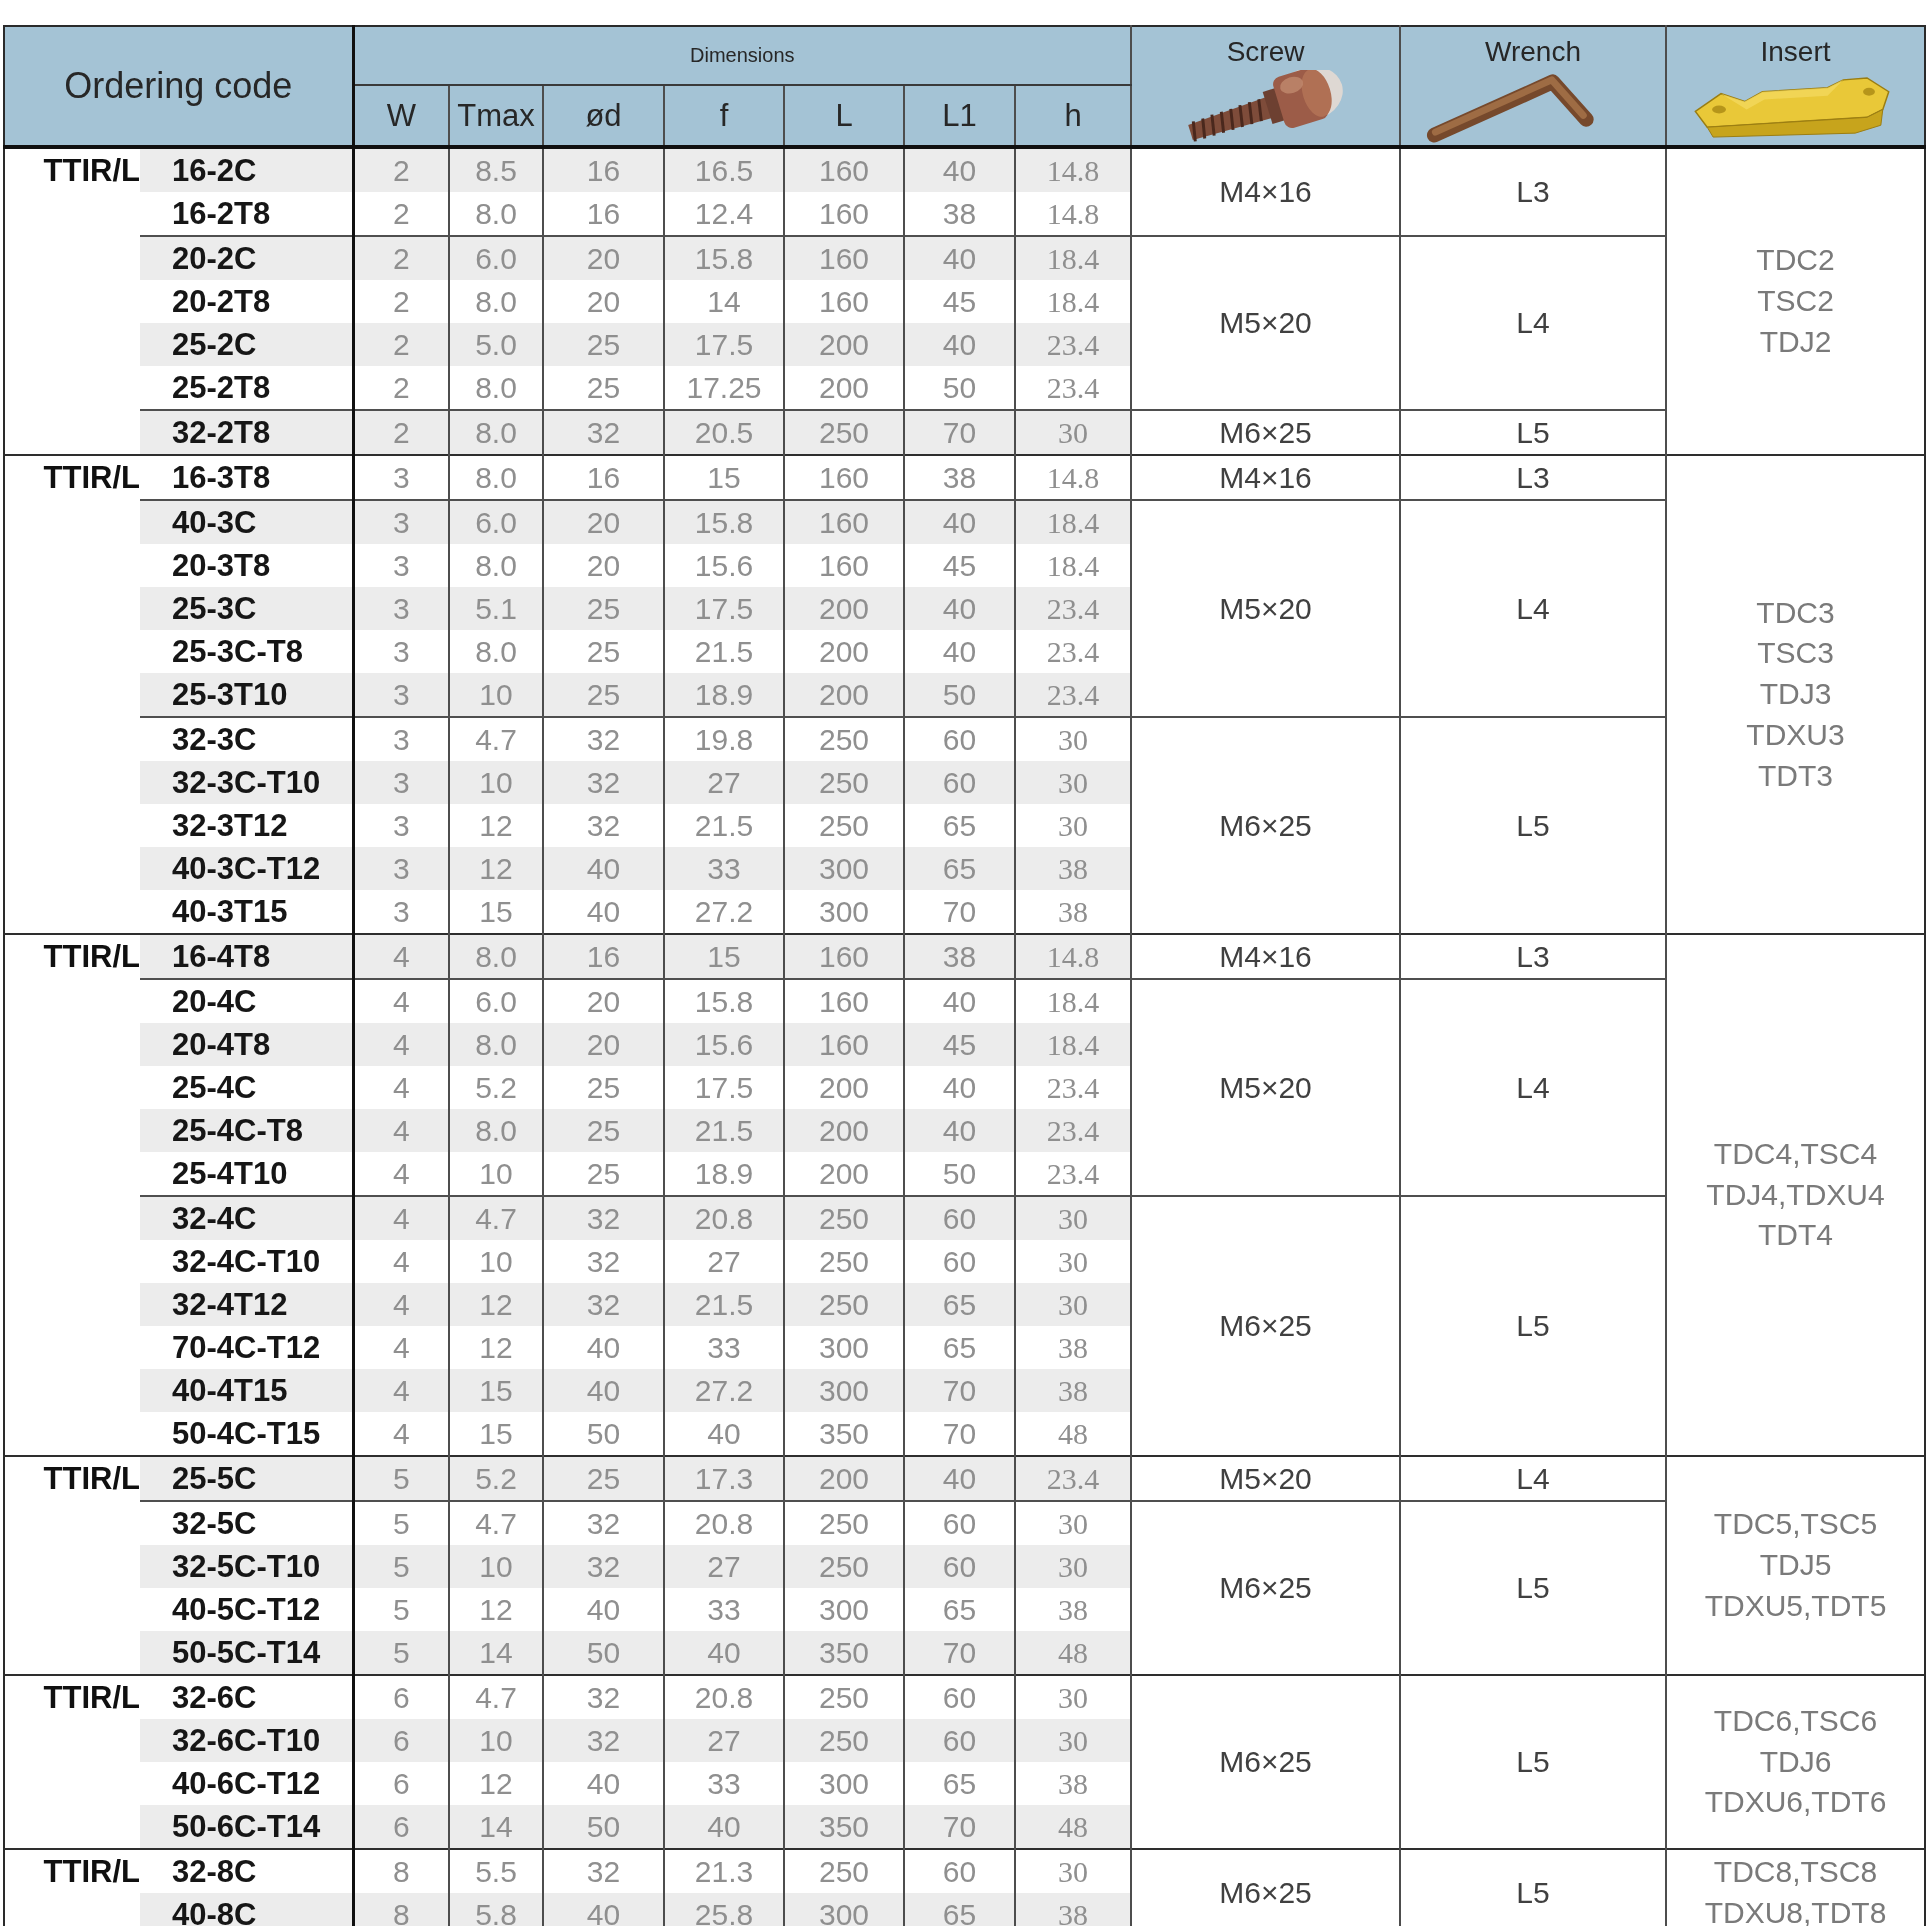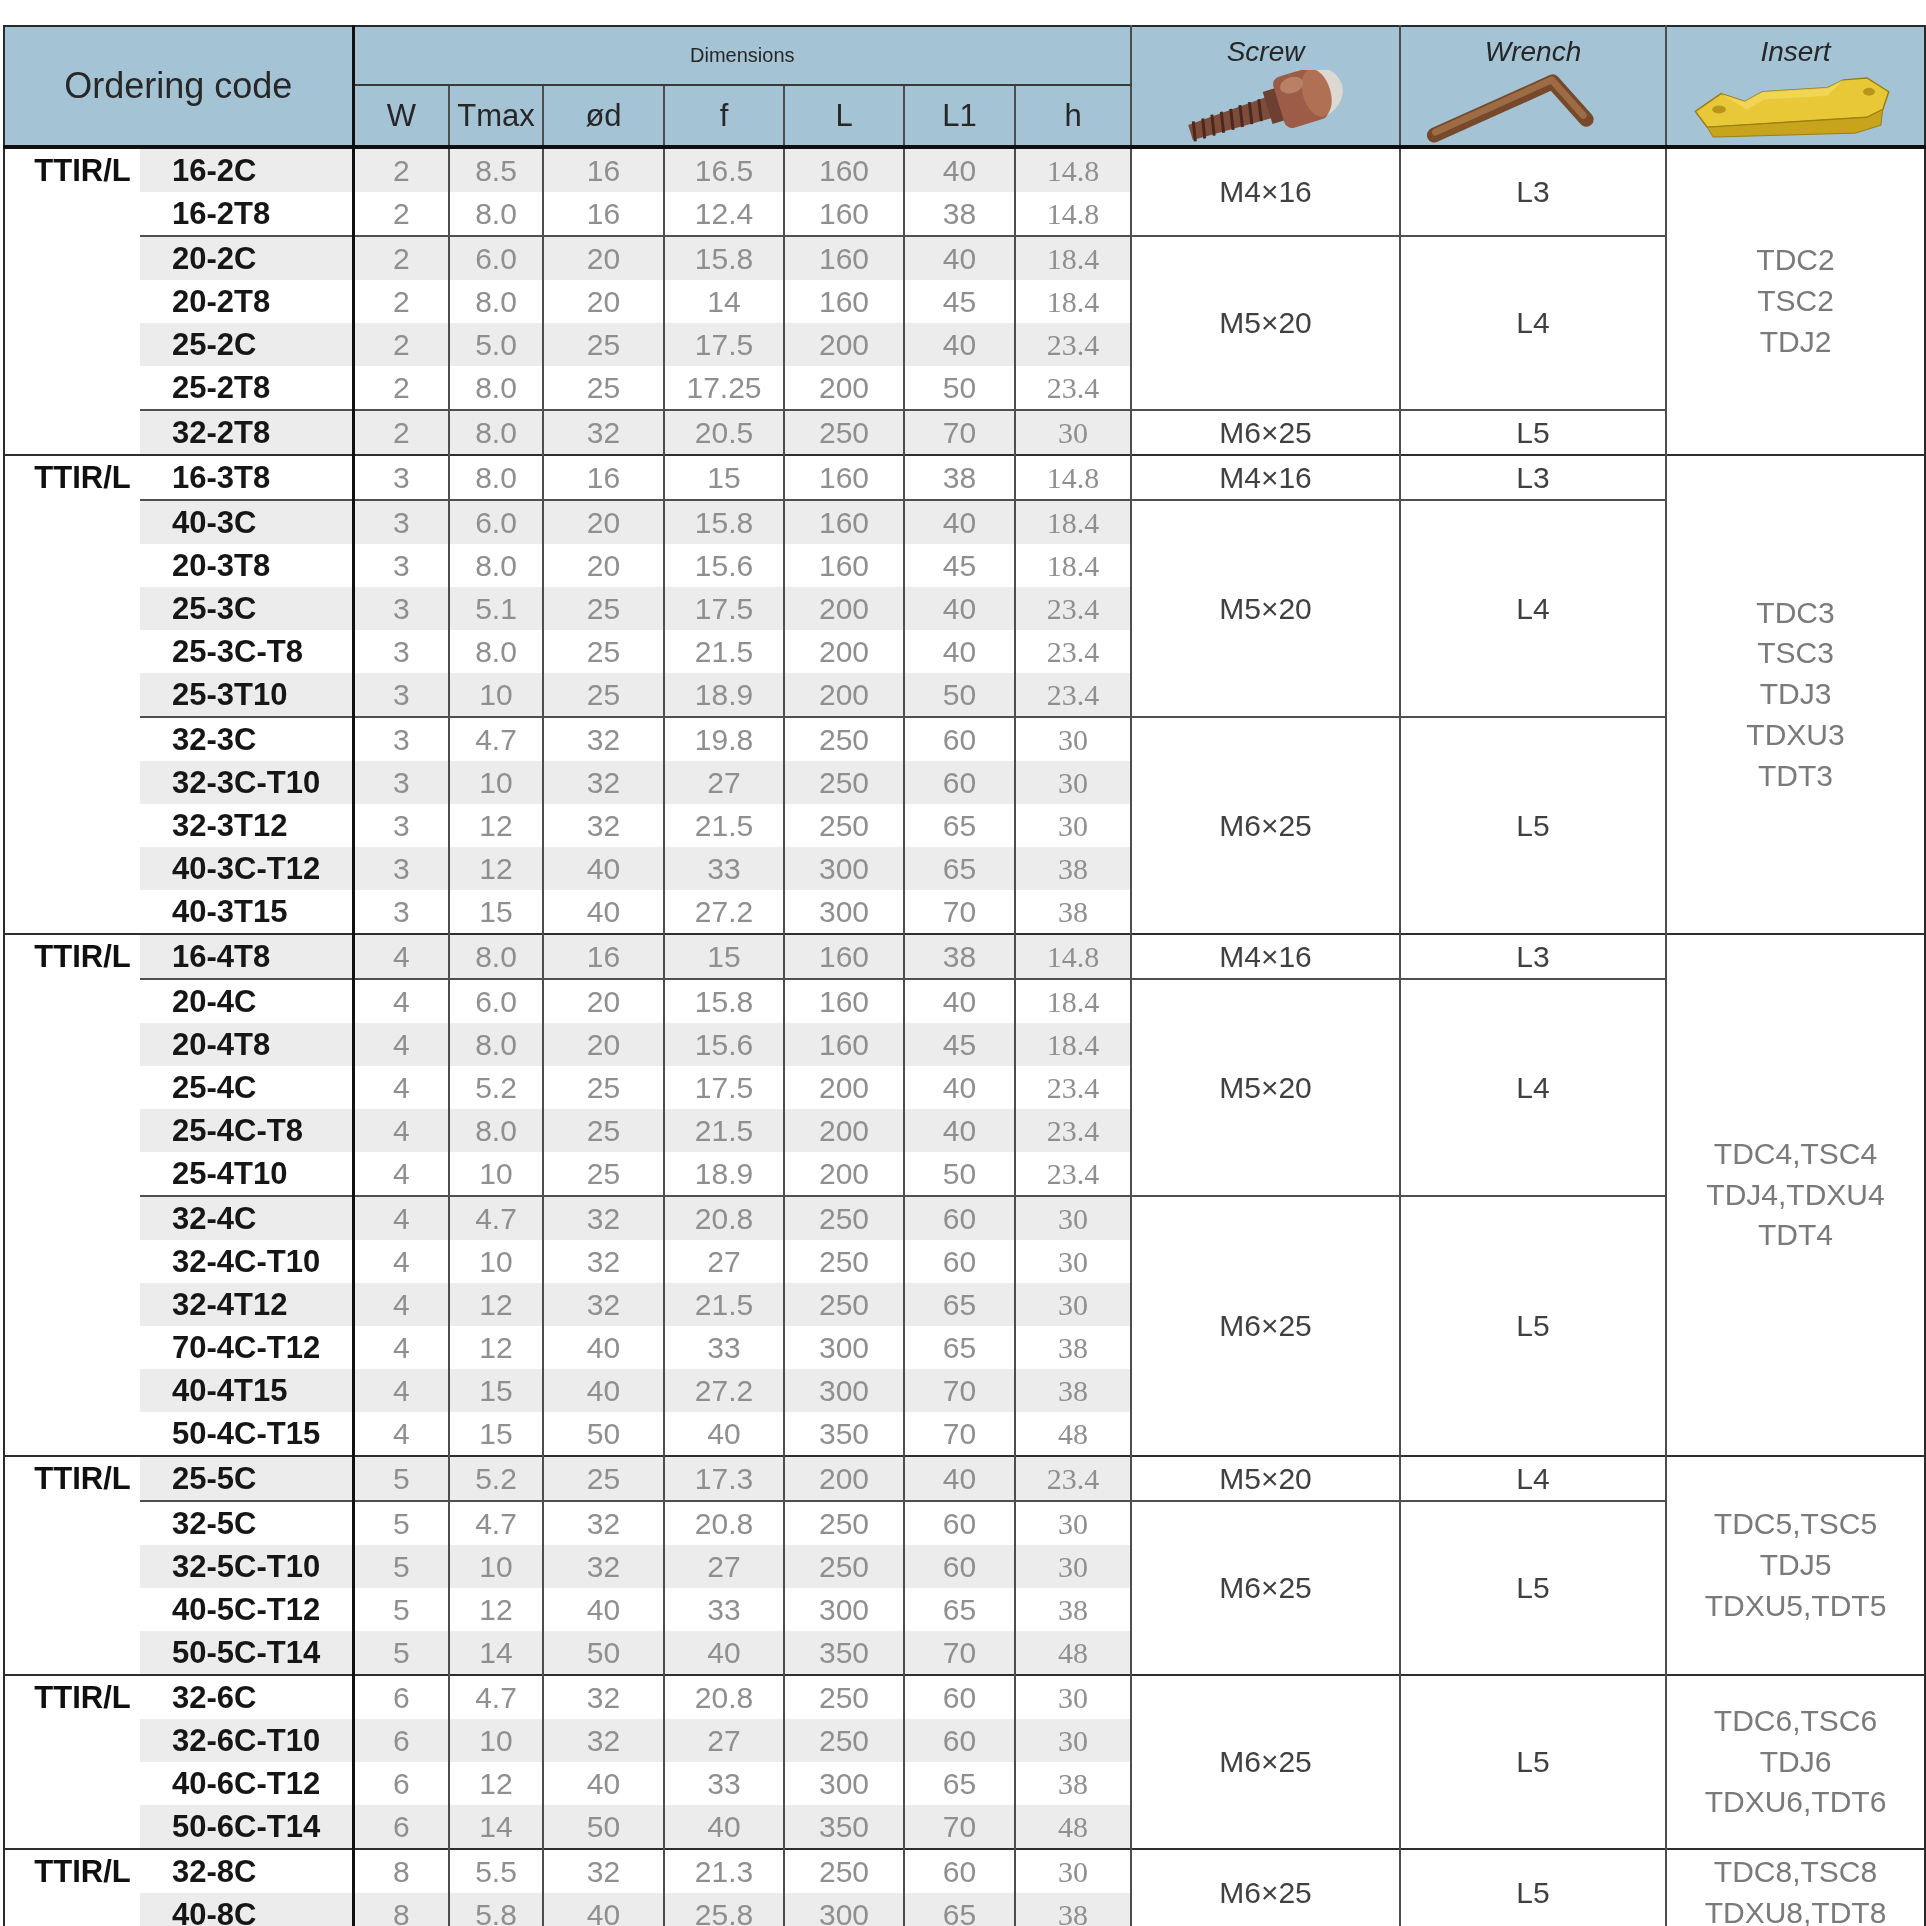--- a/index.html
+++ b/index.html
@@ -41,38 +41,37 @@
     font-size:31px;
     height:59px;
     border-bottom:4px solid #101010;
     border-left:2px solid #4d4d4d;
   }
   thead tr.sub th:first-child{border-left:none;}
   th.hwh{
     border-left:2px solid #4d4d4d;
     border-bottom:4px solid #101010;
     vertical-align:top;
-    font-style:italic;
   }
   .hw-label{font-size:28px;padding-top:9px;text-align:center;}
   .hw-pic{display:block;margin:2px auto 0 auto;}
   
   td{
     height:43px;
     padding:0;
     font-size:30px;
     color:#8f8f8f;
     text-align:center;
     vertical-align:middle;
     background:#ffffff;
     overflow:hidden;
     white-space:nowrap;
   }
   td.lbl{
-    text-align:center;
+    text-align:right;
     padding-left:20px;
     font-weight:bold;
     color:#101010;
     font-size:31px;
     vertical-align:top;
     line-height:43px;
   }
   td.code{
     text-align:left;
     padding-left:32px;

